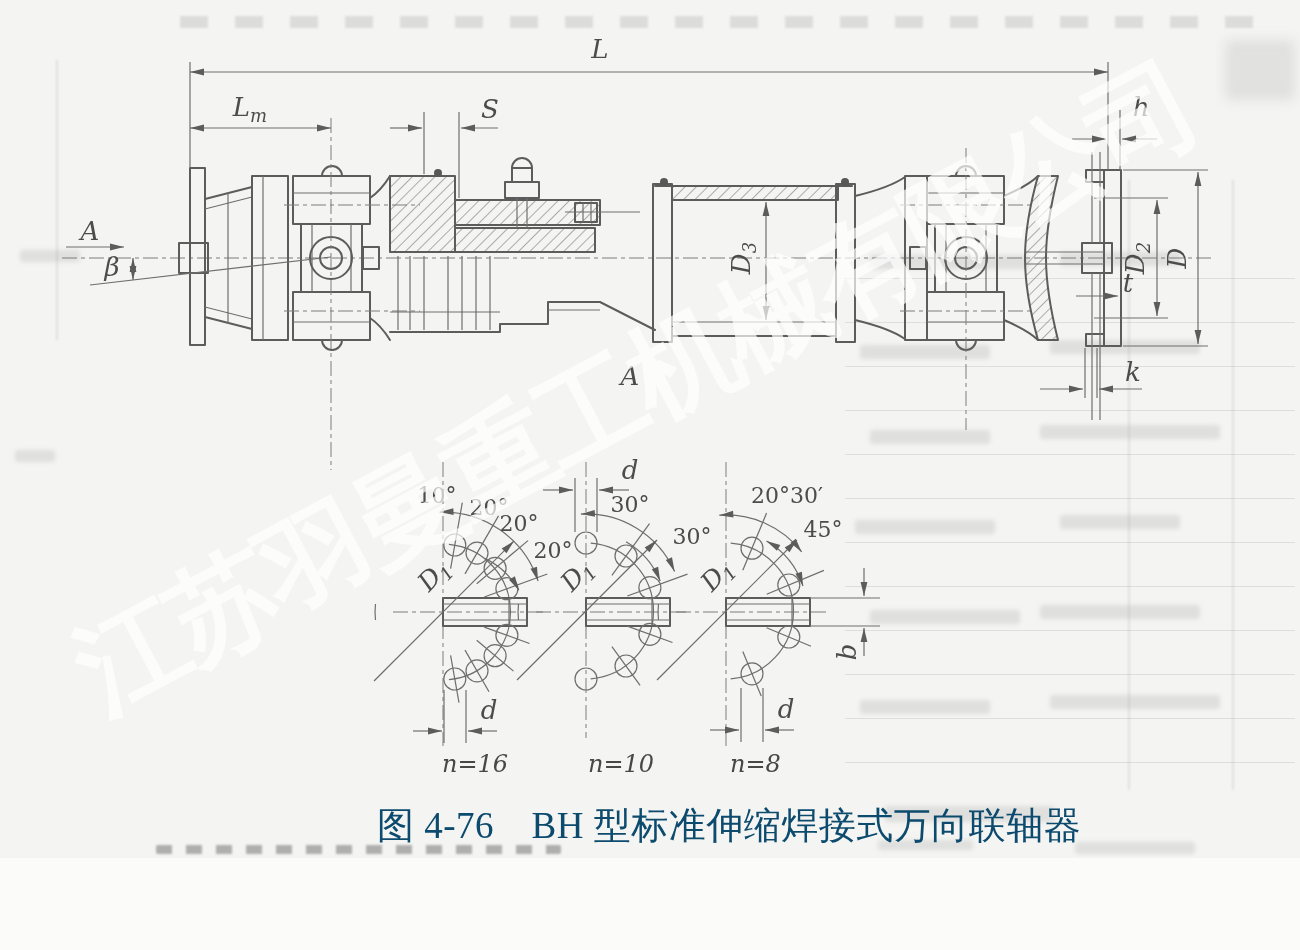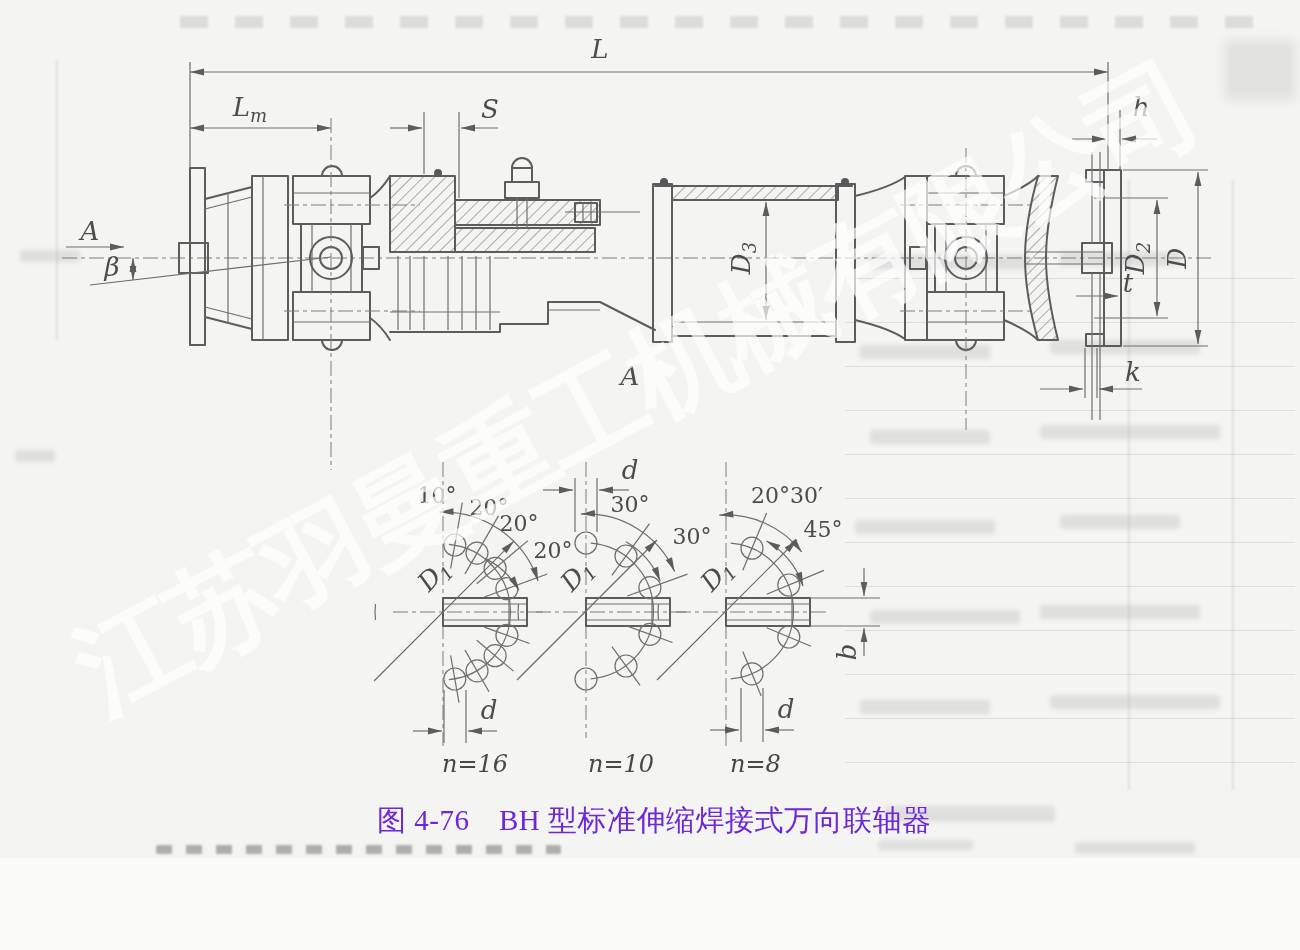--- a/index.html
+++ b/index.html
@@ -13,21 +13,21 @@
     background:repeating-linear-gradient(90deg,rgba(160,160,160,.28) 0 28px,rgba(160,160,160,0) 28px 55px);}
   .tablerows{position:absolute;left:845px;top:235px;width:450px;height:560px;
     background:repeating-linear-gradient(180deg,rgba(155,155,155,0) 0 43px,rgba(155,155,155,.25) 43px 44px);
     filter:blur(.6px);}
   .cutrow{position:absolute;left:156px;top:845px;width:405px;height:9px;filter:blur(1.1px);border-radius:2px;
     background:repeating-linear-gradient(90deg,rgba(118,118,118,.55) 0 16px,rgba(118,118,118,0) 16px 30px);}
   
   .wm{position:absolute;left:106px;top:616px;transform:rotate(-28deg);transform-origin:0 88%;
     white-space:nowrap;font-family:"DejaVu Sans",sans-serif;font-weight:bold;font-size:108px;
     letter-spacing:-4px;line-height:1.1;color:#bdbdbd;mix-blend-mode:screen;opacity:.93;pointer-events:none;}
-  .caption{position:absolute;left:377px;top:801px;font-size:29px;color:#6d28d9;letter-spacing:.5px;
+  .caption{position:absolute;left:377px;top:801px;font-size:37px;color:#0c4a6e;letter-spacing:.5px;
     font-family:"Liberation Serif",serif;}
   
   .m{stroke:#5c5c5c;stroke-width:2;fill:none;stroke-linejoin:round;stroke-linecap:round;}
   .t{stroke:#6e6e6e;stroke-width:1.2;fill:none;}
   .c{stroke:#7d7d7d;stroke-width:1;fill:none;stroke-dasharray:15 4 4 4;}
   .h{fill:url(#hA);}
   .dot{fill:#585858;stroke:none;}
   .dim{font:italic 26px "DejaVu Serif",serif;fill:#4c4c4c;}
   .sub{font-size:18px;}
   .ang{font:22px "DejaVu Serif",serif;fill:#4c4c4c;}

